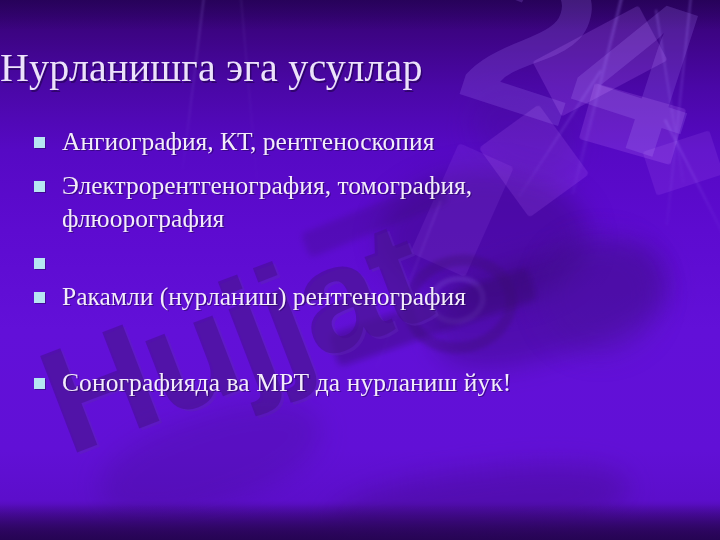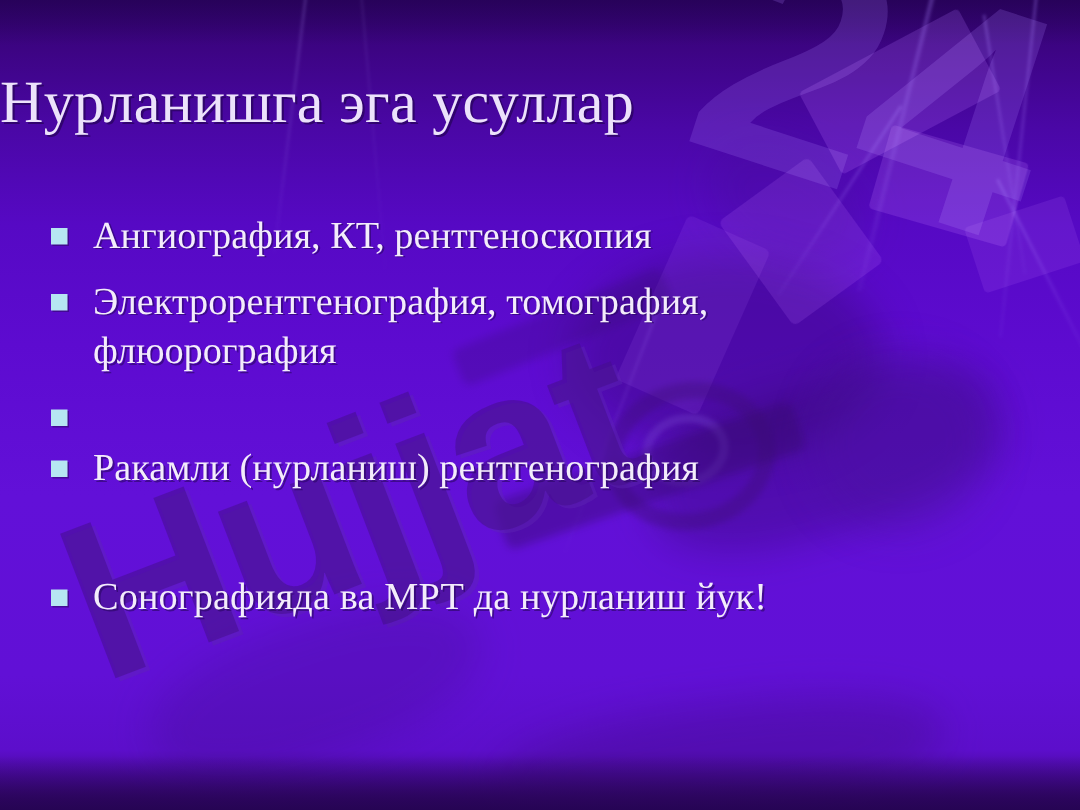--- a/index.html
+++ b/index.html
@@ -182,21 +182,21 @@
     color: #ece2fb;
     letter-spacing: 0.2px;
     text-shadow: 1.5px 1.5px 0 rgba(40,4,92,0.75);
     white-space: nowrap;
   }
 
   .bullet-list {
     position: absolute;
     left: 34px;
     right: 24px;
-    top: 140px;
+    top: 125px;
   }
 
   .bullet-row {
     display: flex;
     align-items: flex-start;
     margin-bottom: 11px;
   }
   .bullet-row.spacer-after { margin-bottom: 52px; }
 
   .bullet-mark {

